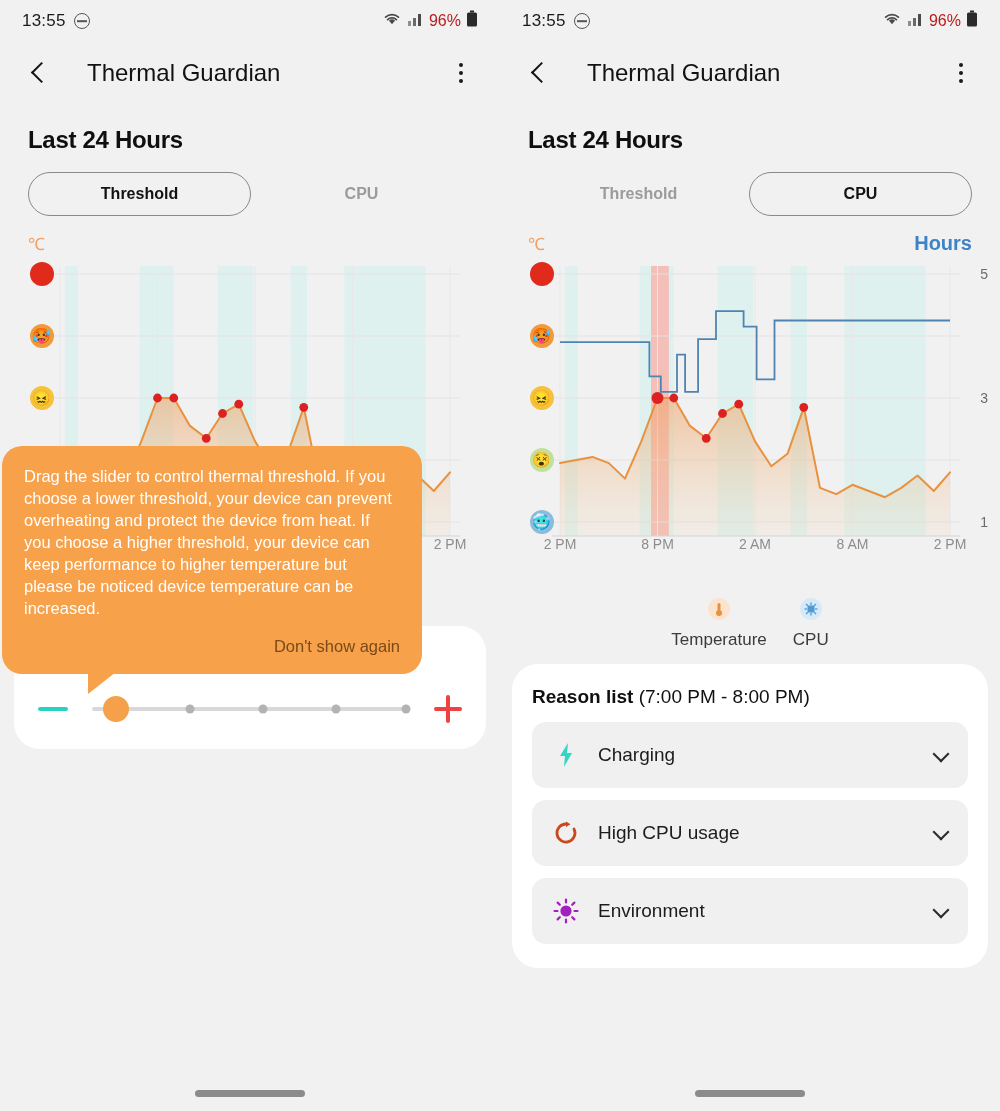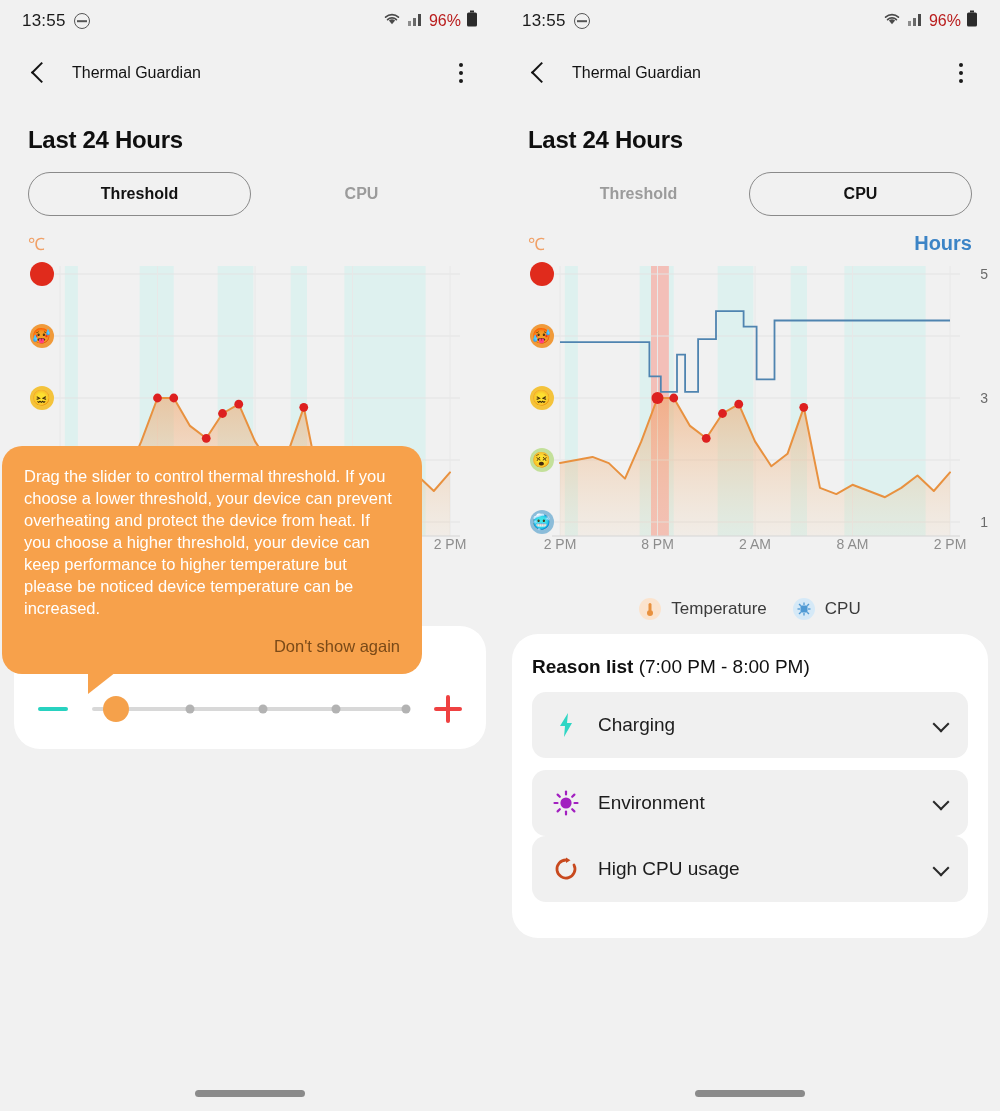--- a/index.html
+++ b/index.html
@@ -28,21 +28,21 @@
   .ic{display:inline-block;vertical-align:middle;}
 
   
   .appbar{height:62px;display:flex;align-items:center;padding:0 24px;box-sizing:border-box;}
   .back{width:30px;height:30px;position:relative;cursor:pointer;flex:0 0 auto;}
   .back::before{
     content:"";position:absolute;left:10px;top:7px;width:13px;height:13px;
     border-left:2.3px solid #131313;border-bottom:2.3px solid #131313;
     transform:rotate(45deg);
   }
-  .appbar-title{font-size:16px;color:#121212;margin-left:18px;flex:1;}
+  .appbar-title{font-size:24px;color:#121212;margin-left:33px;flex:1;}
   .kebab{width:30px;height:30px;display:flex;flex-direction:column;align-items:center;justify-content:center;gap:4px;cursor:pointer;}
   .kebab i{width:4px;height:4px;border-radius:50%;background:#1b1b1b;display:block;}
 
   
   .page-title{font-size:24px;font-weight:bold;color:#0f0f0f;margin:22px 0 0 28px;letter-spacing:-.3px;}
   .tabs{display:flex;margin:18px 0 0 0;padding:0 28px;box-sizing:border-box;gap:0;}
   .tab{
     flex:1;height:44px;display:flex;align-items:center;justify-content:center;
     font-size:16px;font-weight:bold;color:#9b9b9b;cursor:pointer;border-radius:24px;
     box-sizing:border-box;
@@ -55,21 +55,21 @@
   .level-lab{position:absolute;right:28px;top:0;font-size:20px;font-weight:bold;color:#3c84c6;}
   .plot{position:absolute;left:0;top:32px;width:500px;height:300px;}
   .emoji-axis{position:absolute;left:30px;top:32px;width:28px;height:280px;}
   .emo{position:absolute;width:24px;height:24px;border-radius:50%;left:0;
        font-size:15px;line-height:24px;text-align:center;}
   .xaxis{position:absolute;left:0;top:300px;width:500px;height:30px;}
   .xlab{position:absolute;font-size:14px;color:#8d8d8d;transform:translateX(-50%);}
   .ylab-r{position:absolute;right:12px;font-size:14px;color:#6b6b6b;transform:translateY(-50%);}
 
   .legend{display:flex;justify-content:center;align-items:center;gap:26px;margin-top:6px;}
-  .leg-item{display:flex;align-items:center;gap:10px;font-size:17px;color:#3b3b3b;}
+  .leg-item{display:flex;align-items:center;gap:10px;font-size:17px;color:#3b3b3b;flex-direction:column;}
   .leg-ic{width:22px;height:22px;border-radius:50%;display:flex;align-items:center;justify-content:center;font-size:13px;}
 
   
   .card{background:#fff;border-radius:26px;margin:14px 14px 0 14px;padding:22px 24px 26px 24px;box-sizing:border-box;}
   .card-title{font-size:18px;color:#101010;}
   .slider-row{display:flex;align-items:center;margin-top:26px;gap:14px;}
   .minus{width:30px;height:4px;background:#28d2c0;border-radius:3px;flex:0 0 auto;cursor:pointer;}
   .track{position:relative;flex:1;height:26px;display:flex;align-items:center;}
   .track-line{position:absolute;left:10px;right:10px;height:4px;background:#d8d8d8;border-radius:3px;}
   .tick{position:absolute;width:9px;height:9px;border-radius:50%;background:#b3b3b3;transform:translate(-50%,-50%);top:50%;cursor:pointer;}
@@ -432,47 +432,47 @@
       <div class="reason-row">
         <span class="reason-ic">
           <svg width="18" height="26" viewBox="0 0 18 26">
               <path d="M11 1 L3 14 h5 L7 25 L15 11 h-5 Z" fill="#2fd6c4"></path>
             </svg>
         </span>
         <span class="reason-lab">Charging</span>
         <span class="chev"></span>
       </div>
 
+      <div class="reason-row">
+        <span class="reason-ic">
+          <svg width="26" height="26" viewBox="0 0 26 26">
+              <path d="M13 4 a9 9 0 1 0 8 5" stroke="#c8491e" stroke-width="2.8" fill="none" stroke-linecap="round"></path>
+              <path d="M13 1.5 L13 7 L17.5 4.3 Z" fill="#c8491e"></path>
+            </svg>
+        </span>
+        <span class="reason-lab">High CPU usage</span>
+        <span class="chev"></span>
+      </div>
+
       <div class="reason-row" style="margin-bottom:0;">
         <span class="reason-ic">
           <svg width="26" height="26" viewBox="0 0 26 26">
               <circle cx="13" cy="13" r="5.6" fill="#a21fc0"></circle>
               <g stroke="#a21fc0" stroke-width="2.2" stroke-linecap="round">
                 <line x1="13" y1="1.5" x2="13" y2="4.5"></line>
                 <line x1="13" y1="21.5" x2="13" y2="24.5"></line>
                 <line x1="1.5" y1="13" x2="4.5" y2="13"></line>
                 <line x1="21.5" y1="13" x2="24.5" y2="13"></line>
                 <line x1="4.6" y1="4.6" x2="6.8" y2="6.8"></line>
                 <line x1="19.2" y1="19.2" x2="21.4" y2="21.4"></line>
                 <line x1="21.4" y1="4.6" x2="19.2" y2="6.8"></line>
                 <line x1="6.8" y1="19.2" x2="4.6" y2="21.4"></line>
               </g>
             </svg>
         </span>
         <span class="reason-lab">Environment</span>
         <span class="chev"></span>
       </div>
-
-      <div class="reason-row">
-        <span class="reason-ic">
-          <svg width="26" height="26" viewBox="0 0 26 26">
-              <path d="M13 4 a9 9 0 1 0 8 5" stroke="#c8491e" stroke-width="2.8" fill="none" stroke-linecap="round"></path>
-              <path d="M13 1.5 L13 7 L17.5 4.3 Z" fill="#c8491e"></path>
-            </svg>
-        </span>
-        <span class="reason-lab">High CPU usage</span>
-        <span class="chev"></span>
-      </div>
     </div>
 
     <div class="home-ind"></div>
   </div>
 </div>
 
 </body></html>

